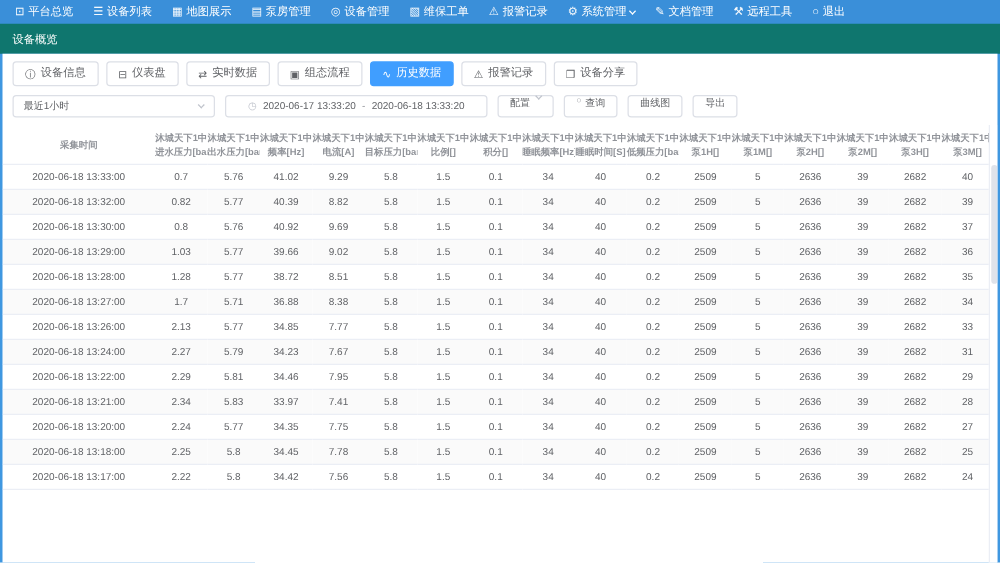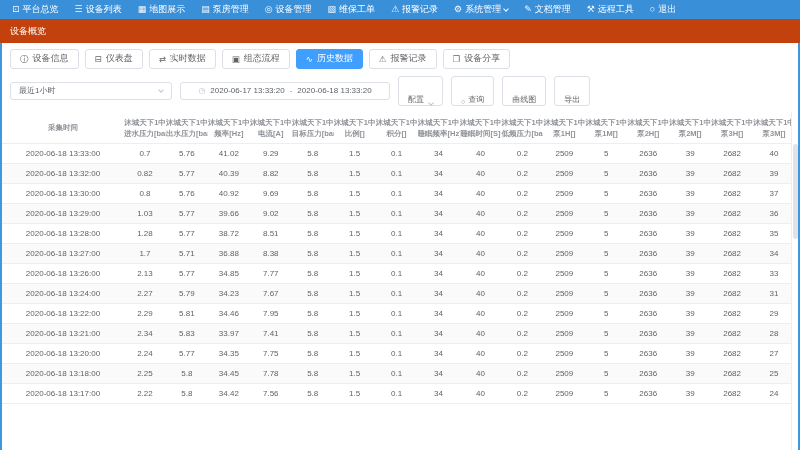--- a/index.html
+++ b/index.html
@@ -11,21 +11,21 @@
   }
   
   .topnav {
     height: 19px; background: #3a8fd9; display: flex; align-items: center;
     padding: 0 4px; color: #fff; font-size: 9px; white-space: nowrap;
   }
   .nav-item { display: flex; align-items: center; gap: 3px; padding: 0 8px; height: 100%; cursor: pointer; }
   .nav-item .icn { font-size: 9px; line-height: 1; opacity: .95; }
   
   .titlebar {
-    height: 18px; background: #c2410c; color: #fff; font-size: 9px;
+    height: 18px; background: #0f766e; color: #fff; font-size: 9px;
     display: flex; align-items: center; padding: 12px 10px;
   }
   
   .content {
     margin: 0 2px; background: #fff; height: 409px; overflow: hidden; position: relative;
   }
   
   .tabs { display: flex; gap: 6px; padding: 6px 8px 5px 8px; }
   .tab {
     display: flex; align-items: center; gap: 4px; border: 1px solid #dcdfe6;
@@ -39,22 +39,22 @@
   .select, .daterange {
     height: 18px; border: 1px solid #dcdfe6; border-radius: 3px;
     display: flex; align-items: center; font-size: 8px; color: #606266;
     background: #fff; cursor: pointer;
   }
   .select { width: 162px; justify-content: space-between; padding: 0 8px; }
   .daterange { width: 210px; justify-content: center; gap: 5px; padding: 0 6px; color: #606266; }
   .daterange .icn { color: #c0c4cc; font-size: 8px; }
   .daterange .sep { color: #909399; }
   .btn {
-    height: 30px; border: 1px solid #dcdfe6; border-radius: 3px; background: #fff;
-    font-size: 8px; color: #606266; display: flex; align-items: flex-end; gap: 3px;
+    height: 18px; border: 1px solid #dcdfe6; border-radius: 3px; background: #fff;
+    font-size: 8px; color: #606266; display: flex; align-items: flex-start; gap: 3px;
     padding: 0 9px; cursor: pointer; font-family: inherit;
   }
   .btn .icn { font-size: 7px; color: #909399; }
   .chev {
     display: inline-block; width: 4px; height: 4px;
     border-right: 1px solid #c0c4cc; border-bottom: 1px solid #c0c4cc;
     transform: rotate(45deg); margin-top: -2px;
   }
   .chev-white { border-color: #fff; }
   .btn .chev { margin-left: 2px; }

